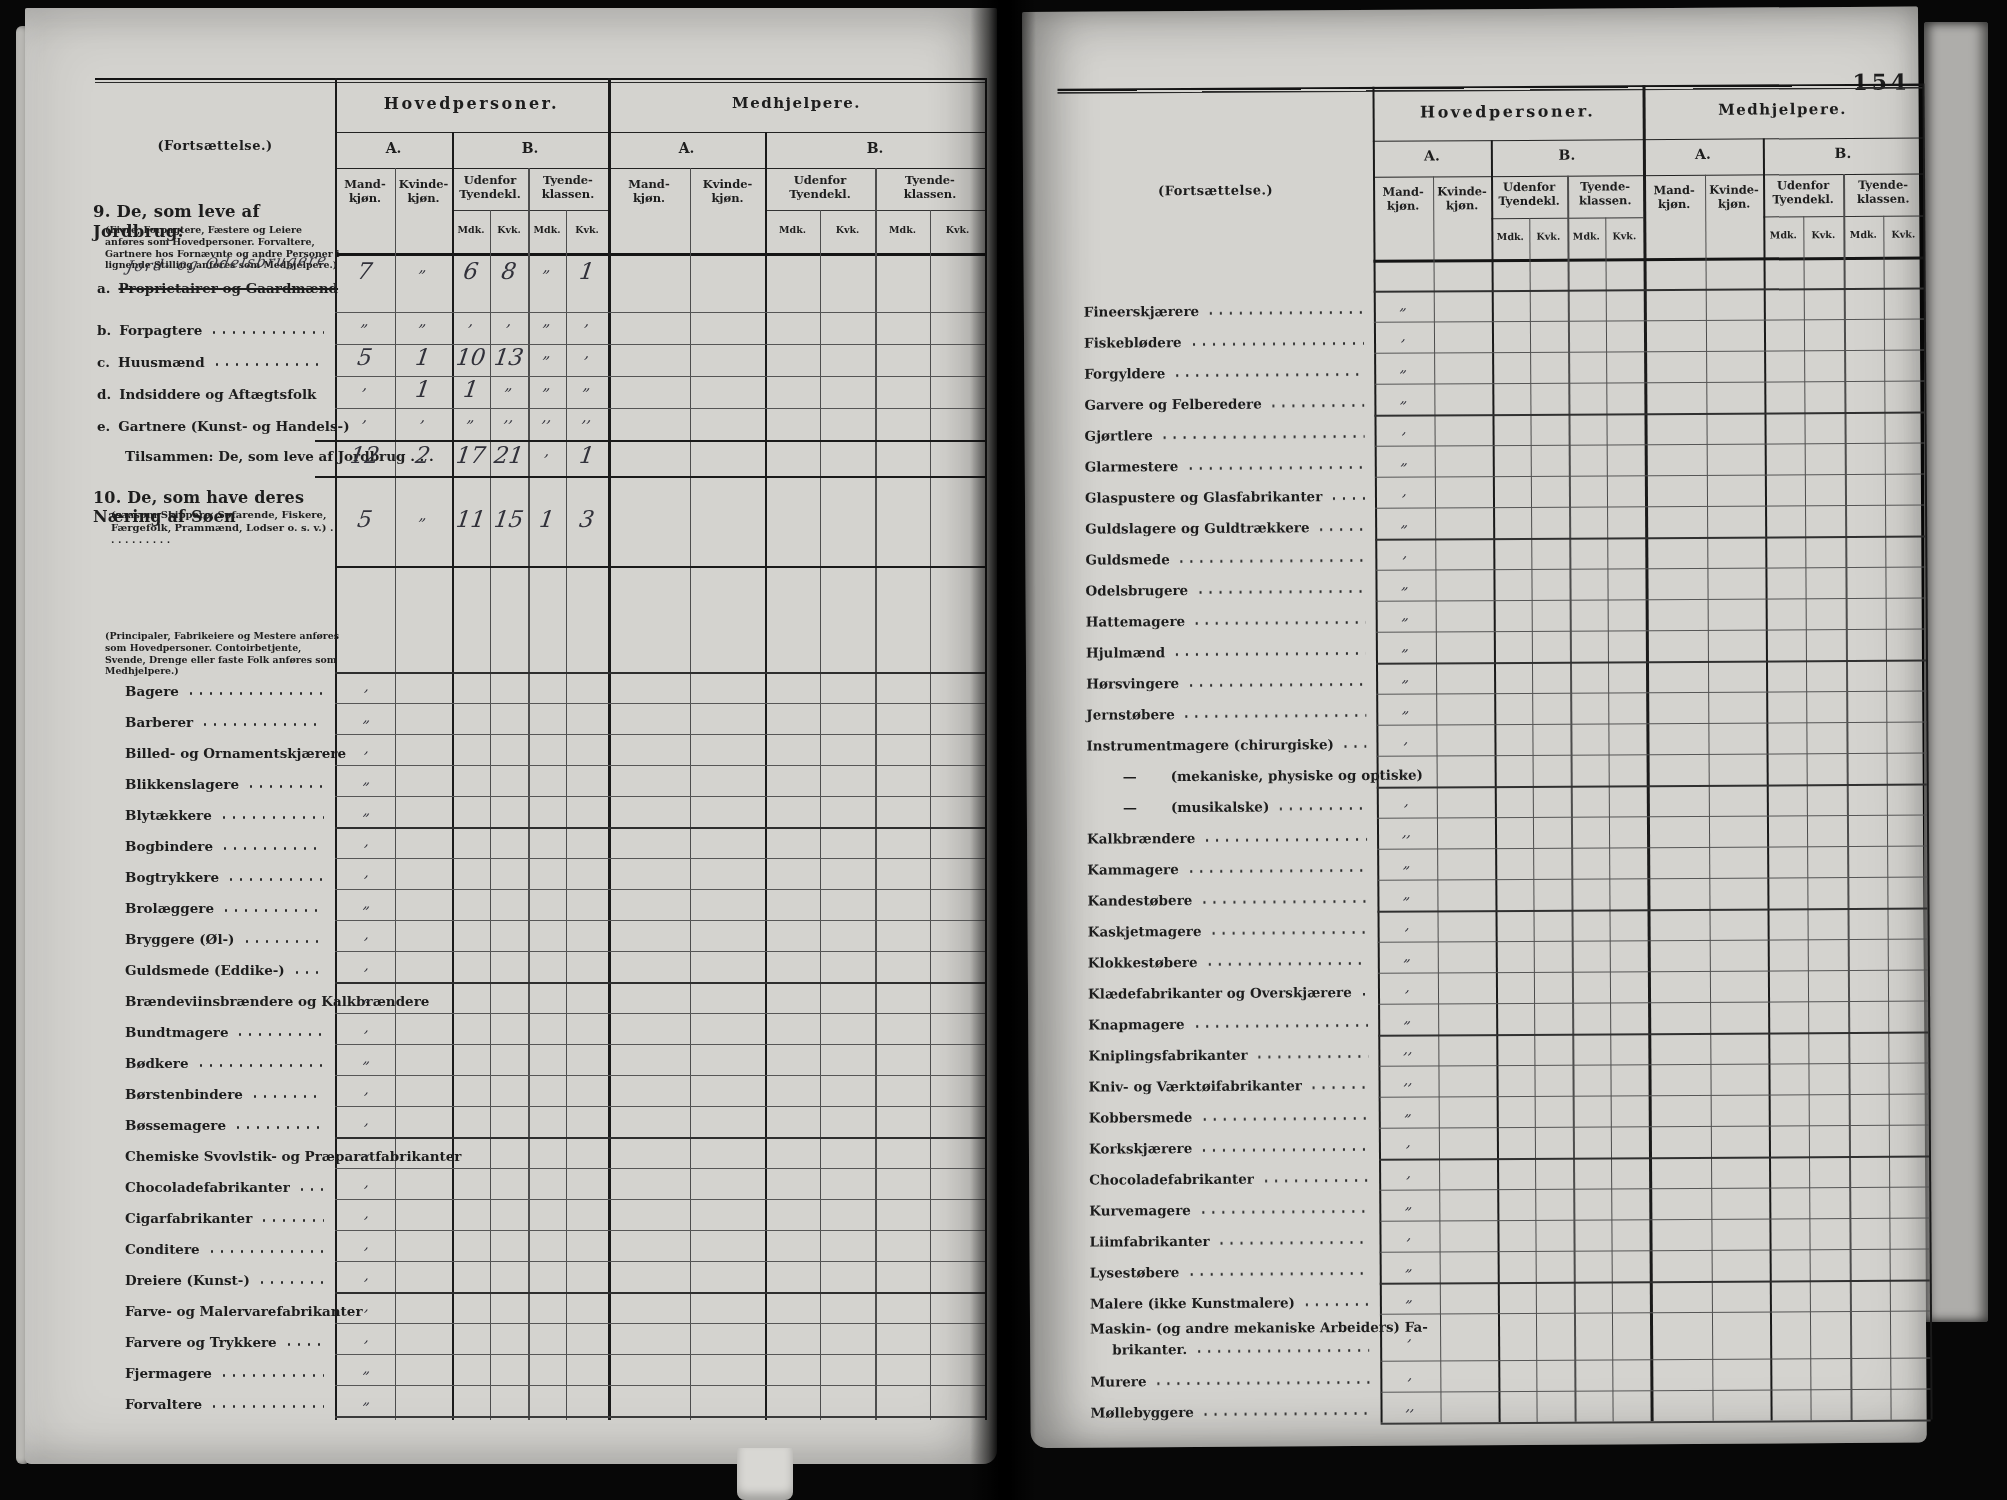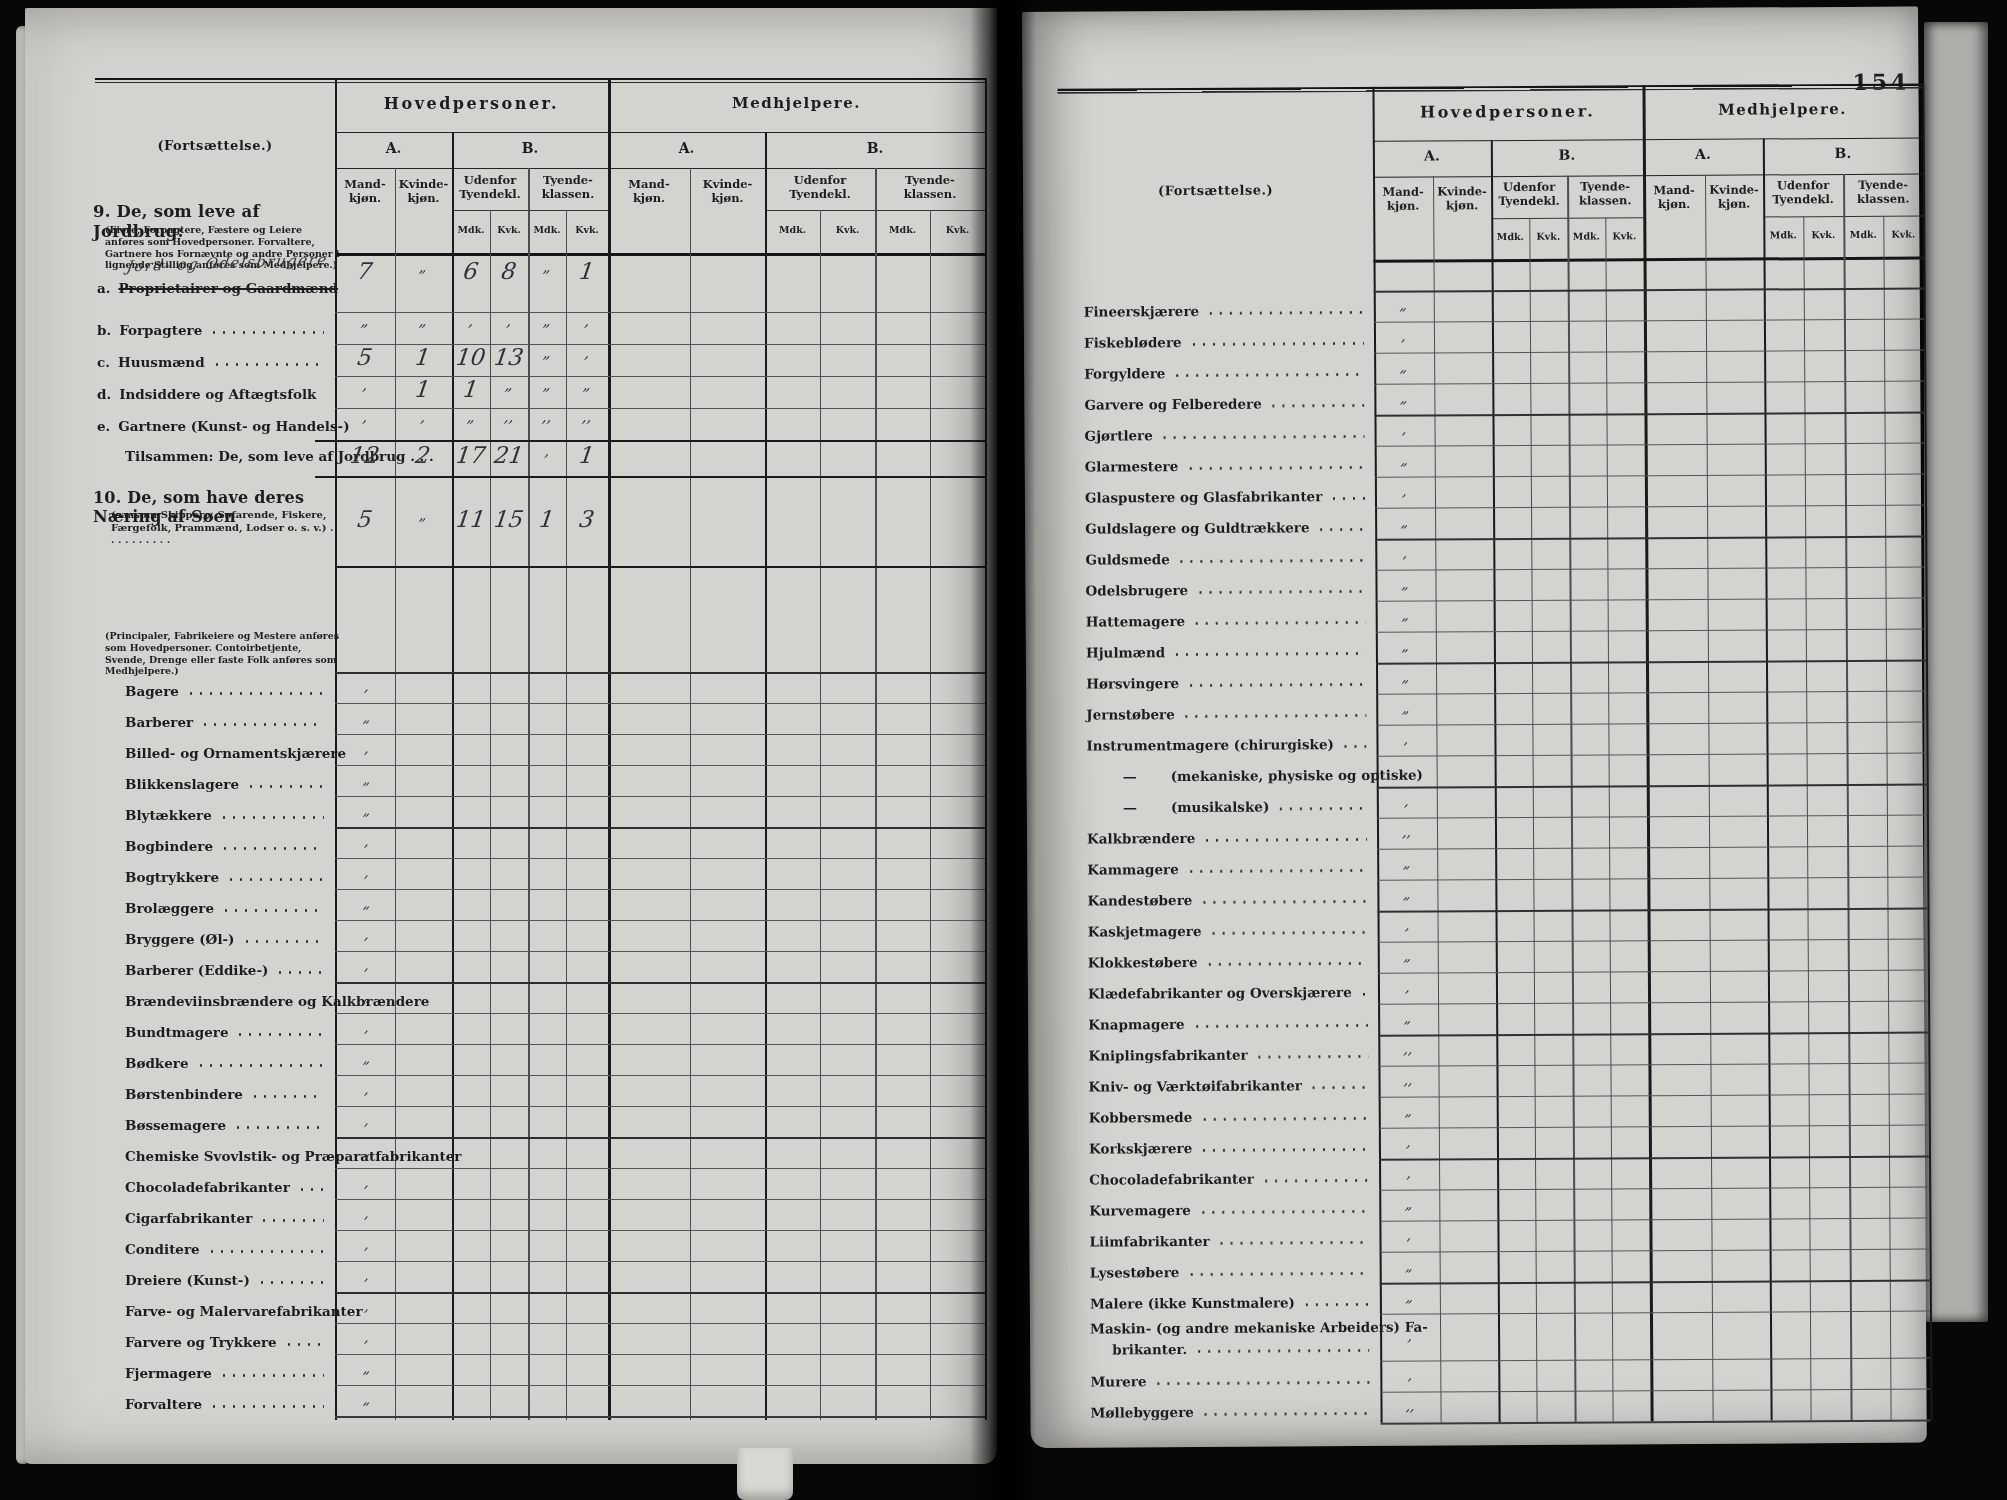--- a/index.html
+++ b/index.html
@@ -239,21 +239,21 @@
         </div>
         <div class="val hw" style="left: 328px; top: 887px; width: 28px; font-size: 14px; position: absolute; text-align: center;">„</div>
         <div class="hline" style="left: 310px; top: 912px; width: 650px; height: 1px; background: rgb(86, 86, 86); position: absolute;"></div>
         <div class="occ-row" style="left: 100px; top: 917px; width: 205px; height: 22px; position: absolute;">
           <span class="occ-label">Bryggere (Øl-)</span>
           <div class="dots"></div>
         </div>
         <div class="val hw" style="left: 328px; top: 918px; width: 28px; font-size: 14px; position: absolute; text-align: center;">‚</div>
         <div class="hline" style="left: 310px; top: 943px; width: 650px; height: 1px; background: rgb(86, 86, 86); position: absolute;"></div>
         <div class="occ-row" style="left: 100px; top: 948px; width: 205px; height: 22px; position: absolute;">
-          <span class="occ-label">Barberer (Eddike-)</span>
+          <span class="occ-label">Guldsmede (Eddike-)</span>
           <div class="dots"></div>
         </div>
         <div class="val hw" style="left: 328px; top: 949px; width: 28px; font-size: 14px; position: absolute; text-align: center;">‚</div>
         <div class="hline" style="left: 310px; top: 974px; width: 650px; height: 1.8px; background: rgb(46, 46, 46); position: absolute;"></div>
         <div class="occ-row" style="left: 100px; top: 979px; width: 205px; height: 22px; position: absolute;">
           <span class="occ-label">Brændeviinsbrændere og Kalkbrændere</span>
           <div class="dots"></div>
         </div>
         <div class="val hw" style="left: 328px; top: 980px; width: 28px; font-size: 14px; position: absolute; text-align: center;">„</div>
         <div class="hline" style="left: 310px; top: 1005px; width: 650px; height: 1px; background: rgb(86, 86, 86); position: absolute;"></div>

